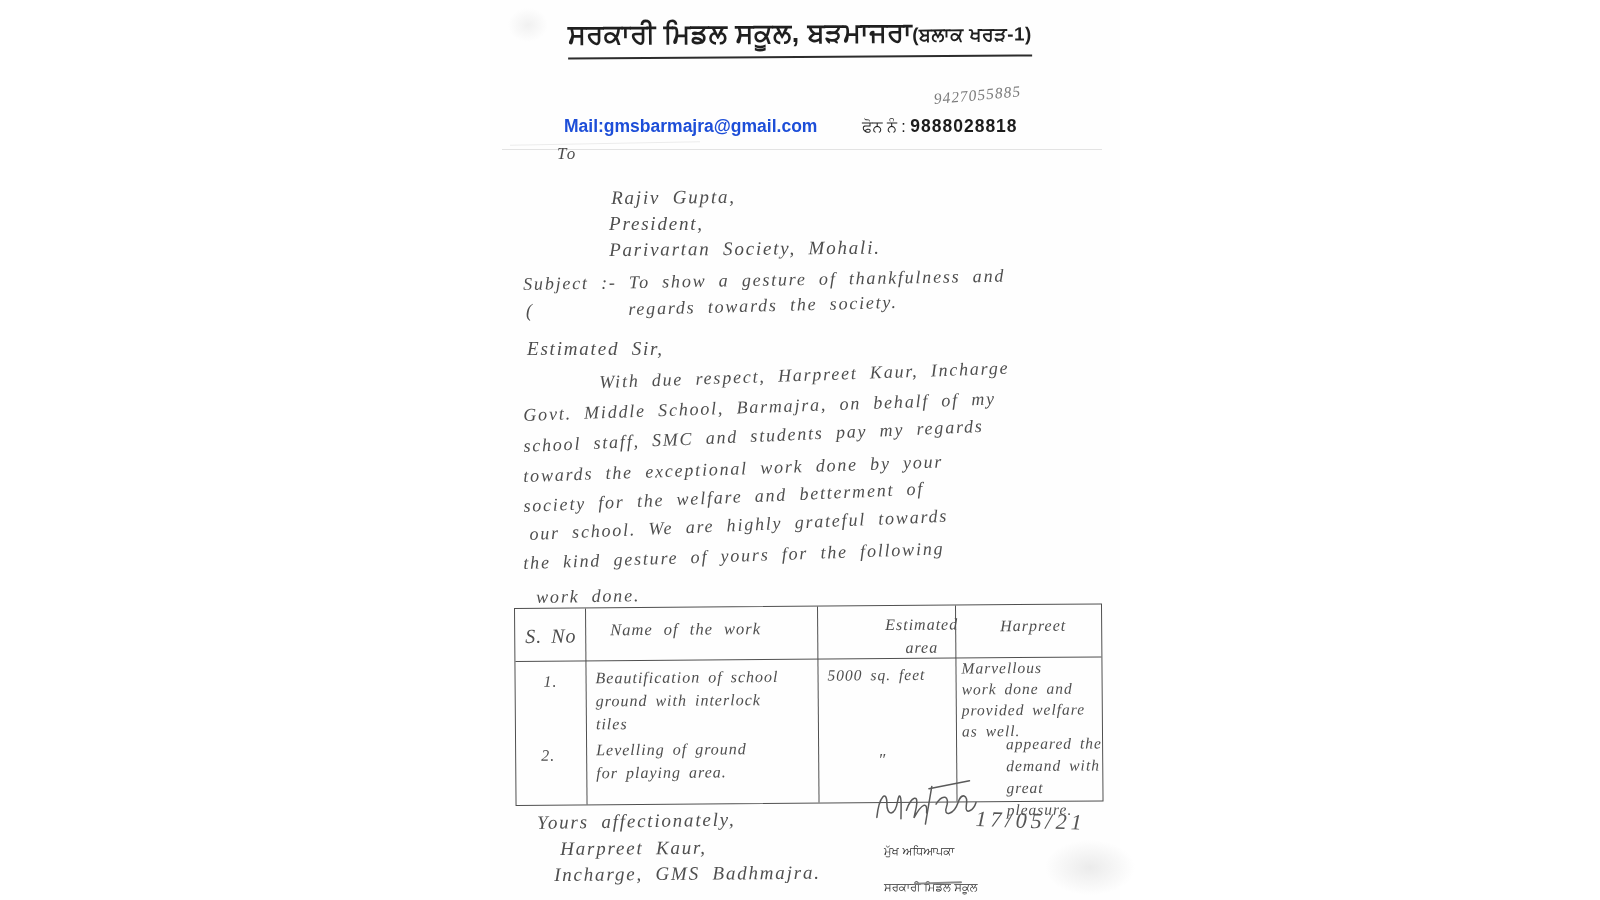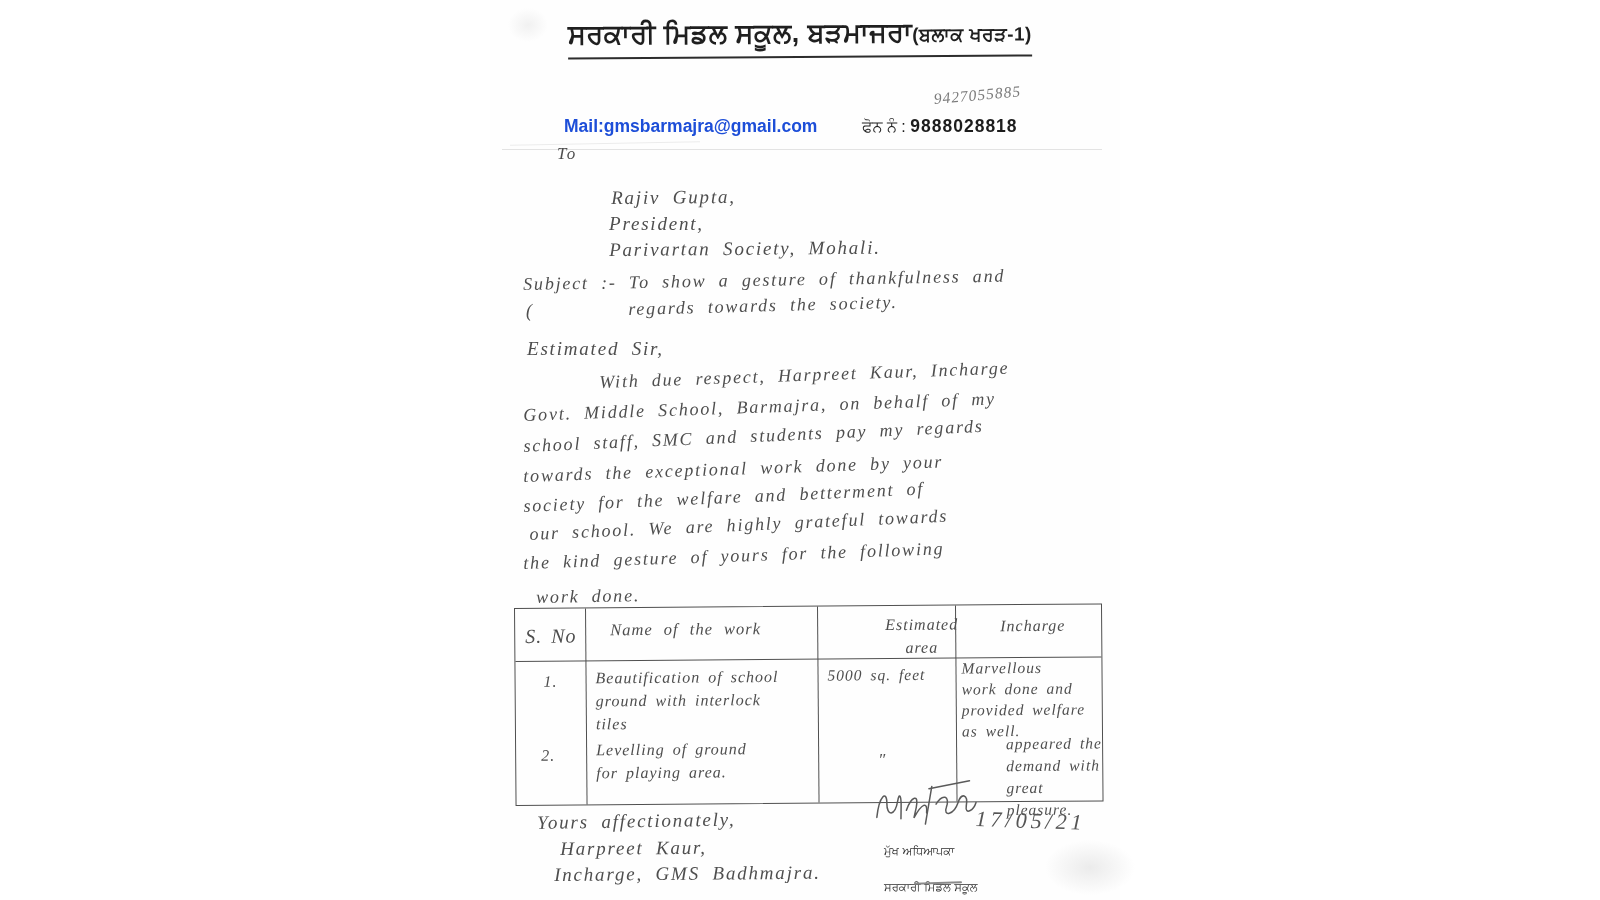--- a/index.html
+++ b/index.html
@@ -81,21 +81,21 @@
     <div class="wtable">
       <div class="vline" style="left:70px;"></div>
       <div class="vline" style="left:302px;"></div>
       <div class="vline" style="left:440px;"></div>
       <div class="hline" style="top:52px;"></div>
 
       <div class="hw sm" style="left:10px;top:16px;font-size:20px;">S. No</div>
       <div class="hw sm" style="left:95px;top:12px;font-size:16.5px;word-spacing:6px;">Name of the work</div>
       <div class="hw sm pre" style="left:330px;top:7px;font-size:16px;text-align:center;margin-left:40px;">Estimated
 area</div>
-      <div class="hw sm" style="left:485px;top:12px;font-size:16px;">Incharge</div>
+      <div class="hw sm" style="left:485px;top:12px;font-size:16px;">Harpreet</div>
 
       <div class="hw sm" style="left:28px;top:64px;font-size:16px;">1.</div>
       <div class="hw sm pre" style="left:80px;top:58px;font-size:16px;">Beautification of school
 ground with interlock
 tiles</div>
       <div class="hw sm" style="left:312px;top:60px;">5000 sq. feet</div>
       <div class="hw sm pre" style="left:446px;top:52px;line-height:21px;">Marvellous
 work done and
 provided welfare
 as well.</div>

